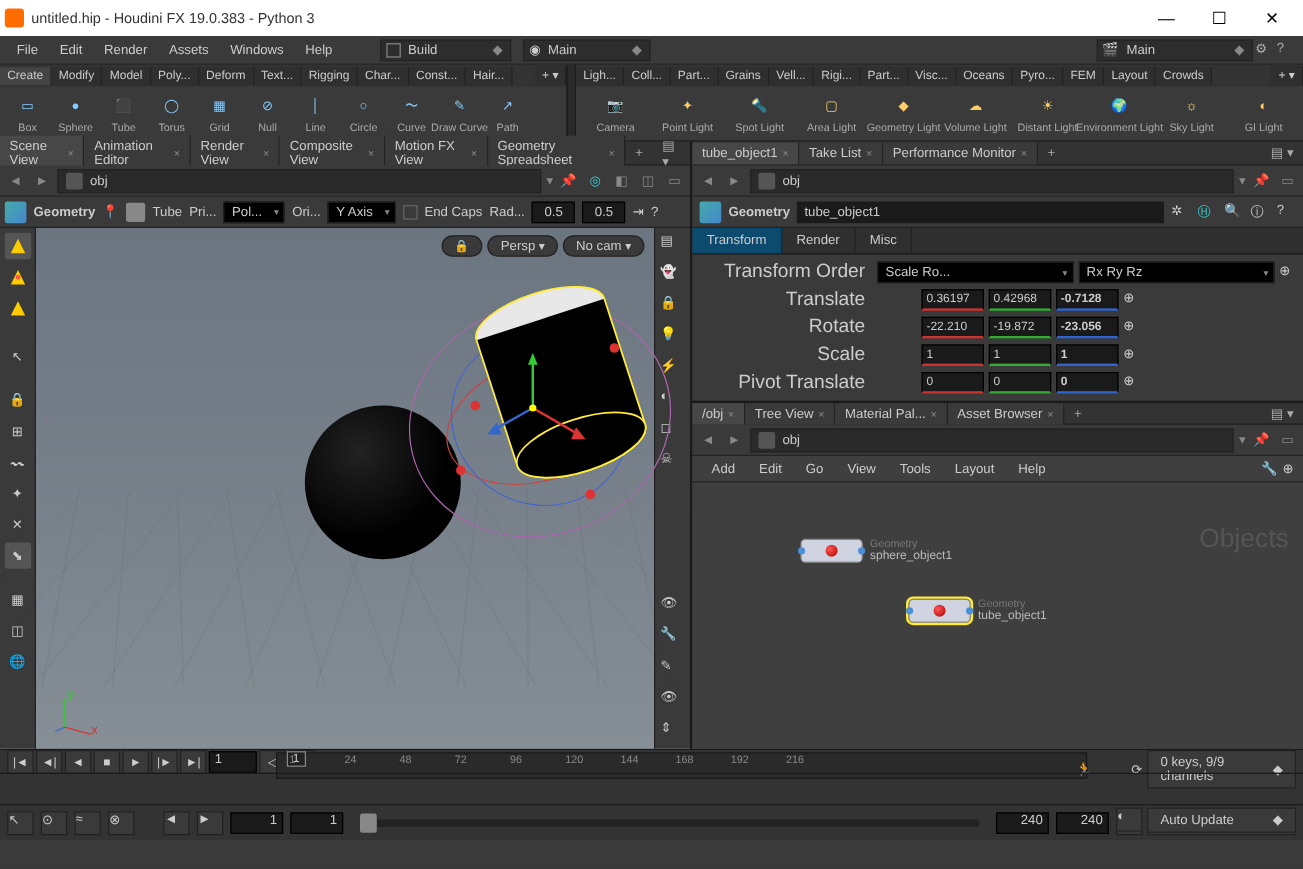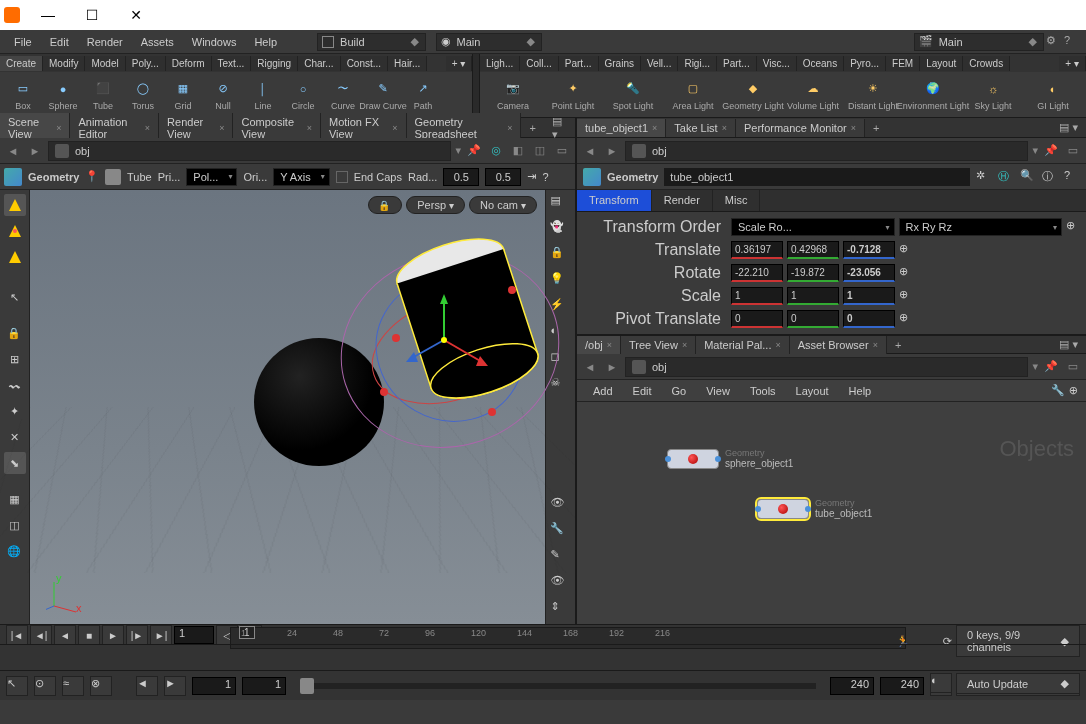--- a/index.html
+++ b/index.html
@@ -57,26 +57,26 @@
 .axes { position:absolute; left:46px; bottom:10px; width:40px; height:40px; }
 .scene { position:absolute; left:30px; right:30px; top:0; bottom:0; }
 .sphere { position:absolute; left:224px; top:148px; width:130px; height:128px; background:radial-gradient(circle at 35% 30%, #222 0%, #000 60%, #000 100%); border-radius:50%; }
 .tube { position:absolute; left:340px; top:60px; width:160px; height:200px; }
 .param-panel { background:#3a3a3a; }
 .param-hdr { height:26px; display:flex; align-items:center; padding:0 6px; gap:6px; border-bottom:1px solid #222; }
 .param-hdr .objname { background:#1a1a1a; flex:1; height:18px; padding:0 6px; display:flex; align-items:center; }
 .param-hdr .ic { width:16px; height:16px; }
 .subtabs { height:22px; display:flex; background:#2f2f2f; border-bottom:1px solid #1a1a1a; }
 .stab { padding:4px 12px; border-right:1px solid #222; }
-.stab.act { background:#1d4ed8; }
+.stab.act { background:#0c4a6e; }
 .param-rows { padding:6px 4px; display:flex; flex-direction:column; gap:5px; }
 .prow { display:flex; align-items:center; gap:4px; }
 .prow .plbl { width:146px; text-align:right; padding-right:6px; font-size:16px; }
 .pval { background:#1a1a1a; border:1px solid #000; height:18px; width:52px; padding:0 3px; font-size:10px; overflow:hidden; display:flex; align-items:center; }
-.pval.r { border-bottom:2px solid #c33; }
+.pval.r { border-bottom:2px solid #c33;margin-left:37px; }
 .pval.g { border-bottom:2px solid #3a3; }
 .pval.b { border-bottom:2px solid #36c;font-weight:bold; }
 .picon { width:16px; height:16px; }
 .network { flex:1; background:#3f3f3f; position:relative; overflow:hidden; }
 .network .menubar2 { height:22px; display:flex; align-items:center; gap:4px; padding:0 8px; border-bottom:1px solid #222; }
 .network .menubar2 .m { padding:2px 8px; }
 .nw-canvas { position:absolute; left:0; right:0; top:48px; bottom:0; background:#3f3f3f; }
 .nw-label { position:absolute; right:12px; top:8px; font-size:22px; color:#555; font-weight:300; }
 .node { position:absolute; display:flex; align-items:center; gap:6px; }
 .nodebox { width:52px; height:20px; background:#cfd4e0; border:1px solid #888; border-radius:4px; position:relative; display:flex; align-items:center; justify-content:center; }
@@ -105,20 +105,21 @@
 .ch-btn { background:#3a3a3a; border:1px solid #222; padding:3px 10px; width:124px; display:flex; justify-content:space-between; align-items:center; }
 svg { display:block; }
 .spacer { flex:1; }
 .smic { width:16px; height:16px; color:#aaa; }
 </style>
 </head>
 <body>
 
 <div class="titlebar">
   <div class="logo"></div>
+  <div class="title">untitled.hip - Houdini FX 19.0.383 - Python 3</div>
   <div class="winbtn">—</div>
   <div class="winbtn">☐</div>
   <div class="winbtn">✕</div>
 </div>
 
 <div class="menubar">
   <div class="mitem">File</div>
   <div class="mitem">Edit</div>
   <div class="mitem">Render</div>
   <div class="mitem">Assets</div>

